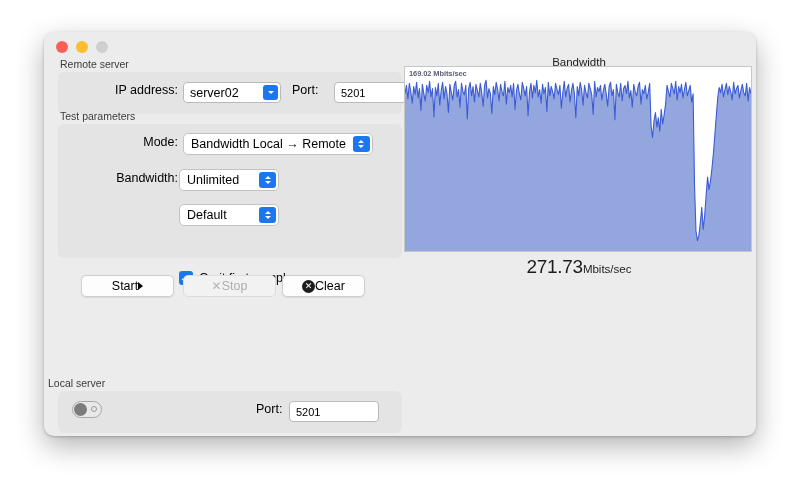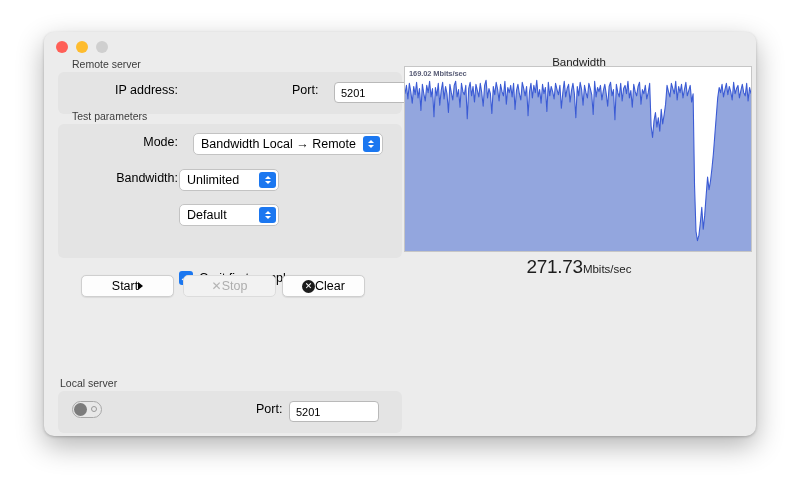--- a/index.html
+++ b/index.html
@@ -31,21 +31,20 @@
   .light { width: 12px; height: 12px; border-radius: 50%; }
   .light.close  { background: #ff5f57; }
   .light.min    { background: #febc2e; }
   .light.zoom   { background: #cfcfcf; }
 
   
   .grp-label {
     position: absolute;
     font-size: 10.5px;
     color: #3b3b3b;
-    margin-left: 12px;
   }
   .group {
     position: absolute;
     background: #e4e4e4;
     border-radius: 6px;
   }
 
   #grp-remote-label { left: 16px; top: 26px; }
   #grp-remote { left: 14px; top: 40px; width: 344px; height: 42px; }
 
@@ -249,35 +248,41 @@
       <div class="light zoom"></div>
     </div>
   </div>
 
   <div class="grp-label" id="grp-remote-label">Remote server</div>
   <div class="group" id="grp-remote"></div>
 
   <div class="row" style="left:14px; top:51px; width:120px; justify-content:flex-end;">
     <span class="fld-label">IP address:</span>
   </div>
+  <div class="combo" style="position:absolute; left:139px; top:50px; width:98px;">
+    <span>server02</span>
+    <span class="combo-btn">
+      <span class="chev-d"></span>
+    </span>
+  </div>
 
   <div class="row" style="left:248px; top:51px;">
     <span class="fld-label">Port:</span>
   </div>
   <div class="textfield" style="position:absolute; left:290px; top:50px; width:90px;">
     <span>5201</span>
   </div>
 
   <div class="grp-label" id="grp-test-label">Test parameters</div>
   <div class="group" id="grp-test"></div>
 
   <div class="row" style="left:14px; top:103px; width:120px; justify-content:flex-end;">
     <span class="fld-label">Mode:</span>
   </div>
-  <div class="popup" style="position:absolute; left:149px; top:101px;">
+  <div class="popup" style="position:absolute; left:139px; top:101px;">
     <span>Bandwidth Local → Remote</span>
     <span class="popup-btn">
       <span class="chev-u-s"></span>
         <span class="chev-d-s"></span>
     </span>
   </div>
 
   <div class="row" style="left:14px; top:139px; width:120px; justify-content:flex-end;">
     <span class="fld-label">Bandwidth:</span>
   </div>

